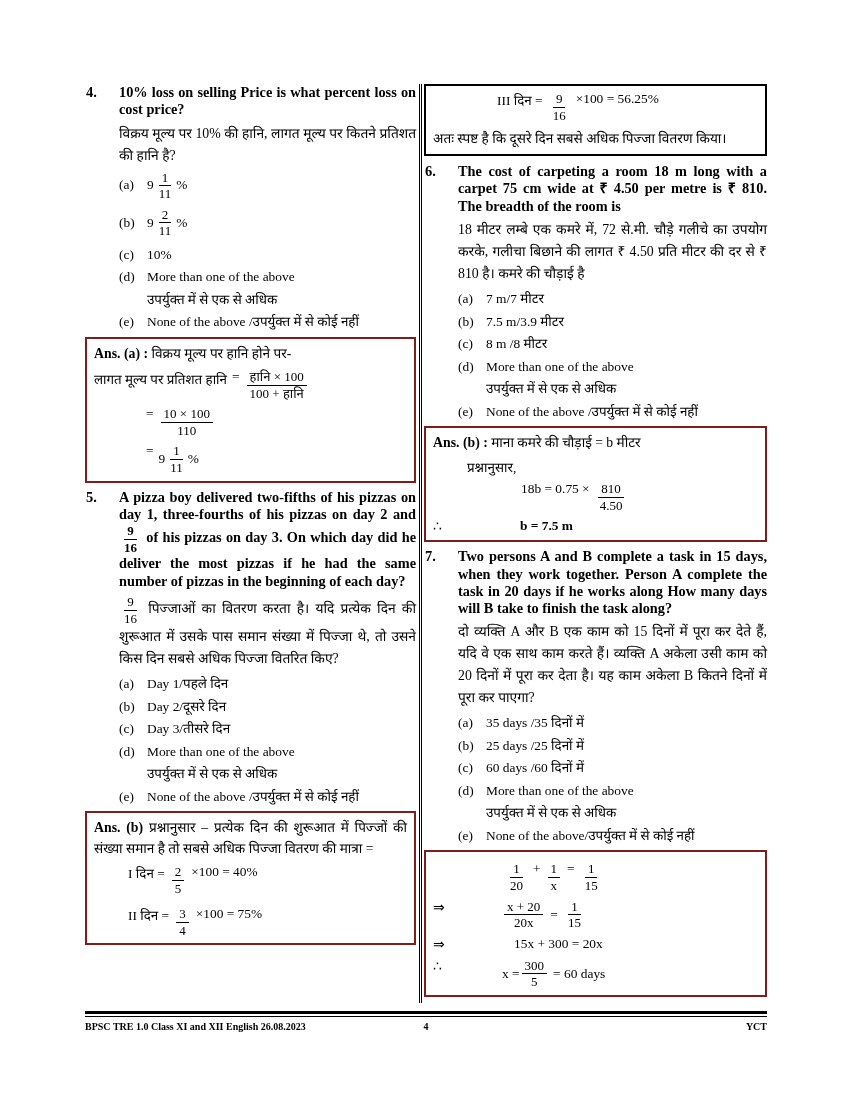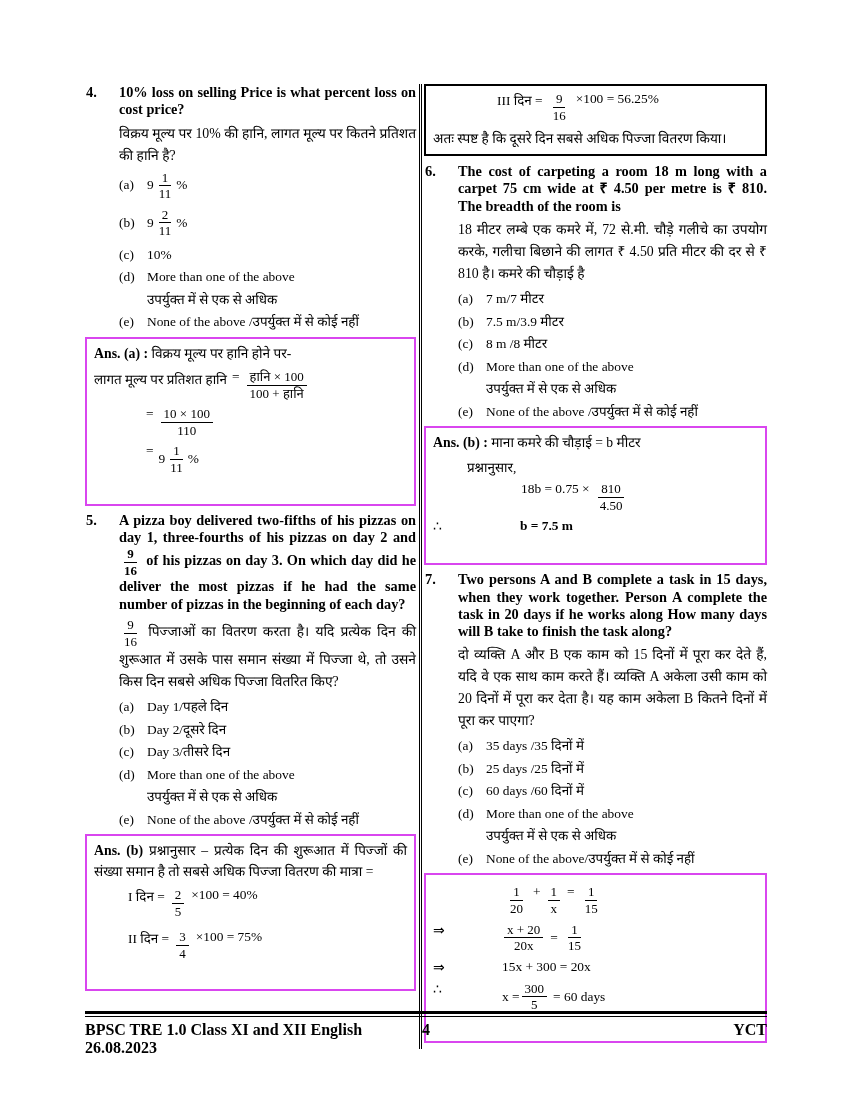--- a/index.html
+++ b/index.html
@@ -14,40 +14,40 @@
   .qnum{width:33px;font-weight:bold;font-size:14.5px;line-height:17.5px;padding-left:1px;}
   .qbody{flex:1;}
   .en{font-weight:bold;font-size:14.3px;line-height:17.3px;text-align:justify;margin:0 0 4px 0;}
   .hi{font-size:13.8px;line-height:22px;text-align:justify;margin:0 0 3px 0;}
   .opts{margin-top:1px;}
   .opt{display:flex;font-size:13.4px;line-height:22.5px;align-items:center;}
   .opt .letter{width:28px;flex:none;}
   .opt .otext{flex:1;}
   .opt-sub{margin-left:28px;font-size:13.4px;line-height:22.5px;}
 
-  .ansbox{border:2px solid #d946ef;padding:4px 7px 23px 7px;margin:2px 0 6px 0;font-size:13.4px;}
+  .ansbox{border:2px solid #7f1d1d;padding:4px 7px 0 7px;margin:2px 0 6px 0;font-size:13.4px;}
   .topbox{border:2px solid #000;padding:3px 7px 4px 7px;margin:0 0 7px 0;font-size:13.4px;}
   .ans-label{font-weight:bold;font-size:13.8px;}
   .ans-intro{font-size:13.6px;line-height:21px;text-align:justify;margin:0;}
   .mathrow{display:flex;align-items:flex-start;margin:5px 0;font-size:13.4px;gap:5px;}
   .lead{width:24px;flex:none;font-size:14px;}
   .frac{display:inline-flex;flex-direction:column;align-items:center;line-height:1.2;
         vertical-align:middle;font-size:13px;margin:0 2px;}
   .fnum{border-bottom:1px solid #000;padding:0 3px;}
   .fden{padding:0 3px;}
   .mix{display:inline-flex;align-items:center;}
   .ind1{margin-left:52px;}
   .ind2{margin-left:34px;}
   .ind4{margin-left:64px;}
   .hifrag{line-height:22px;text-align:justify;}
 
   .footer{position:absolute;left:85px;width:682px;top:1011px;}
   .rule-thick{border-top:3px solid #000;margin-bottom:2px;}
   .rule-thin{border-top:1px solid #000;}
-  .footer-row{display:flex;align-items:baseline;font-weight:bold;font-size:16px;padding-top:4px;}
+  .footer-row{display:flex;align-items:baseline;font-weight:bold;font-size:10px;padding-top:4px;}
   .f-left{flex:1;text-align:left;}
   .f-center{flex:0;padding:0 4px;}
   .f-right{flex:1;text-align:right;}
 </style>
 </head>
 <body>
 
 <div class="page">
   <div class="content">
 
@@ -322,21 +322,21 @@
             </span>
             <span style="padding:0 5px;">=</span>
             <span class="frac">
               <span class="fnum">1</span>
               <span class="fden">15</span>
             </span>
           </span>
         </div>
         <div class="mathrow">
           <span class="lead">⇒</span>
-          <span style="margin-left:40px;">15x + 300 = 20x</span>
+          <span style="margin-left:52px;">15x + 300 = 20x</span>
         </div>
         <div class="mathrow">
           <span class="lead">∴</span>
           <span style="margin-left:40px;" class="mix">
             <span>x =</span>
             <span class="frac">
               <span class="fnum">300</span>
               <span class="fden">5</span>
             </span>
             <span style="padding-left:4px;">= 60 days</span>

